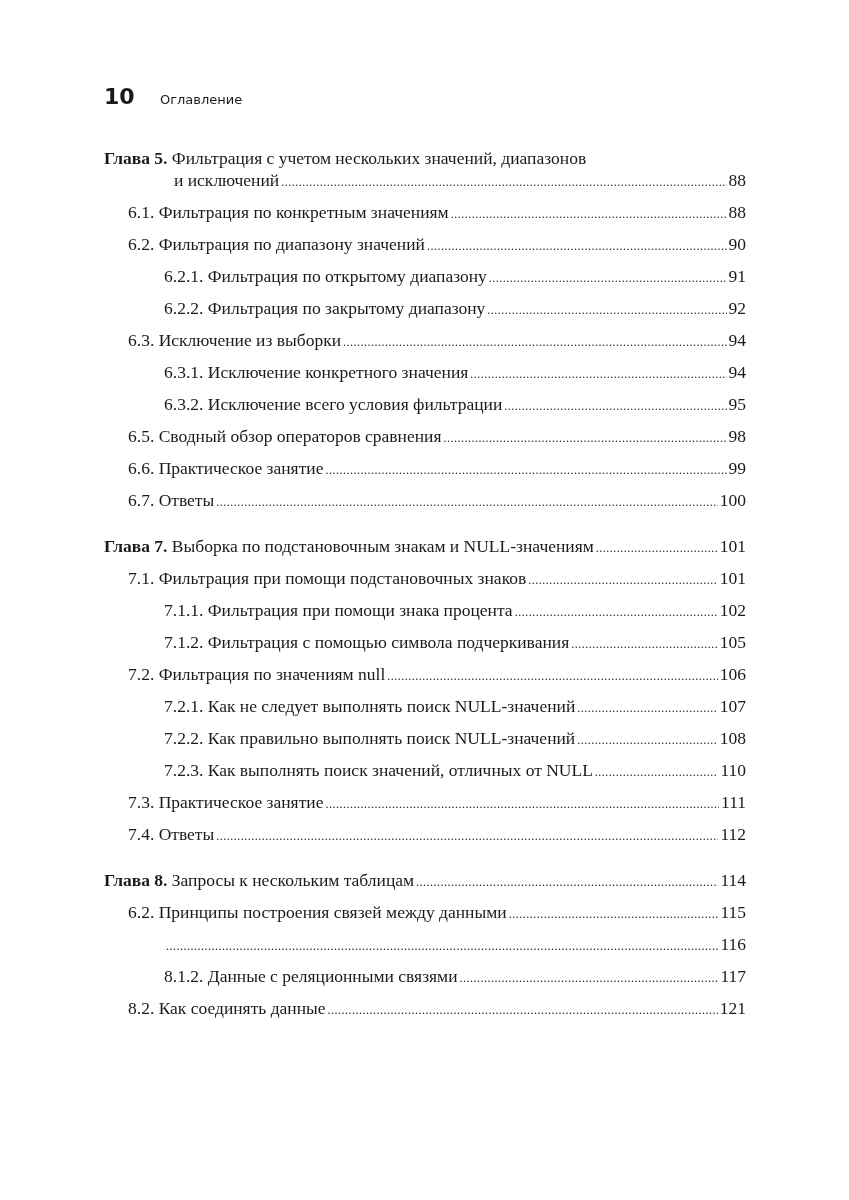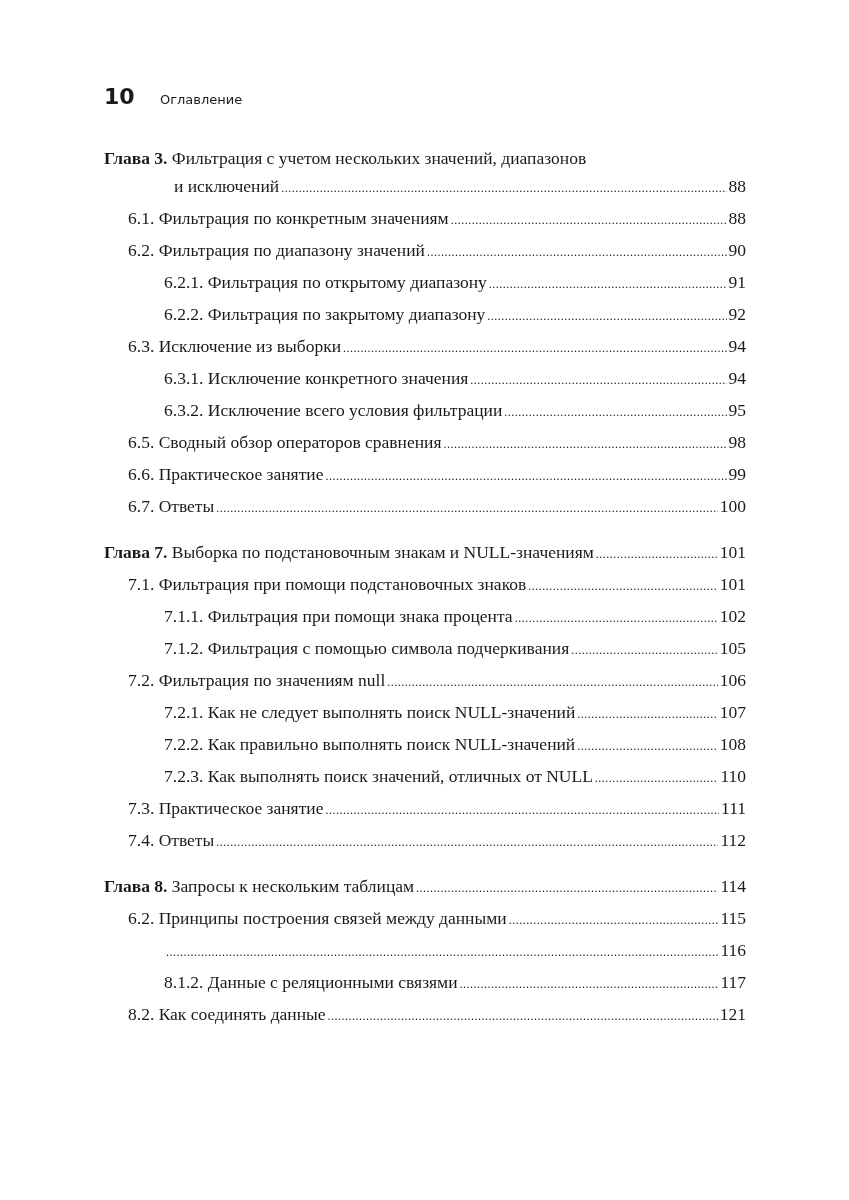--- a/index.html
+++ b/index.html
@@ -1,21 +1,21 @@
 <!DOCTYPE html>
 <html><head>
 <meta charset="utf-8">
 <style>
   html, body { margin: 0; padding: 0; background: #ffffff; }
   body { width: 849px; height: 1200px; position: relative; overflow: hidden; color: #1a1a1a; }
   .header { position: absolute; left: 104px; top: 84px; display: flex; align-items: baseline; }
   .page-num { font-family: "DejaVu Sans", sans-serif; font-weight: bold; font-size: 22px; width: 56px; }
   .running-title { font-family: "DejaVu Sans", sans-serif; font-size: 13px; }
   .toc { position: absolute; left: 104px; top: 148px; width: 642px; font-family: "Liberation Serif", serif; font-size: 17.5px; }
-  .row { display: flex; align-items: center; height: 32px; white-space: nowrap; }
+  .row { display: flex; align-items: flex-start; height: 32px; white-space: nowrap; }
   .row .label { flex: 0 0 auto; }
   .row .dots { flex: 1 1 auto; overflow: hidden; margin: 0 2px; }
   .row .dots::after { content: "........................................................................................................................................................................................................"; letter-spacing: 0.5px; font-size: 12px; }
   .row .pg { flex: 0 0 auto; }
   .chapter { margin-top: 14px; }
   .chapter:first-child { margin-top: 0; }
   .chapter-title-line { height: 22px; white-space: nowrap; }
   .chapter-title-line b { font-weight: bold; }
   .indent1 { padding-left: 24px; }
   .indent2 { padding-left: 60px; }
@@ -24,21 +24,21 @@
 </head>
 <body>
 
 <div class="header">
   <span class="page-num">10</span>
   <span class="running-title">Оглавление</span>
 </div>
 
 <div class="toc" id="toc">
     <div class="chapter">
-      <div class="chapter-title-line"><b>Глава 3.</b> <span>Фильтрация с учетом нескольких значений, диапазонов</span></div>
+      <div class="chapter-title-line"><b>Глава 5.</b> <span>Фильтрация с учетом нескольких значений, диапазонов</span></div>
       <div class="row cont">
         <span class="label">и исключений</span>
         <span class="dots"></span>
         <span class="pg">88</span>
       </div>
       <div class="row indent1">
         <span class="label"><span>6.1.</span> <span>Фильтрация по конкретным значениям</span></span>
         <span class="dots"></span>
         <span class="pg">88</span>
       </div>

